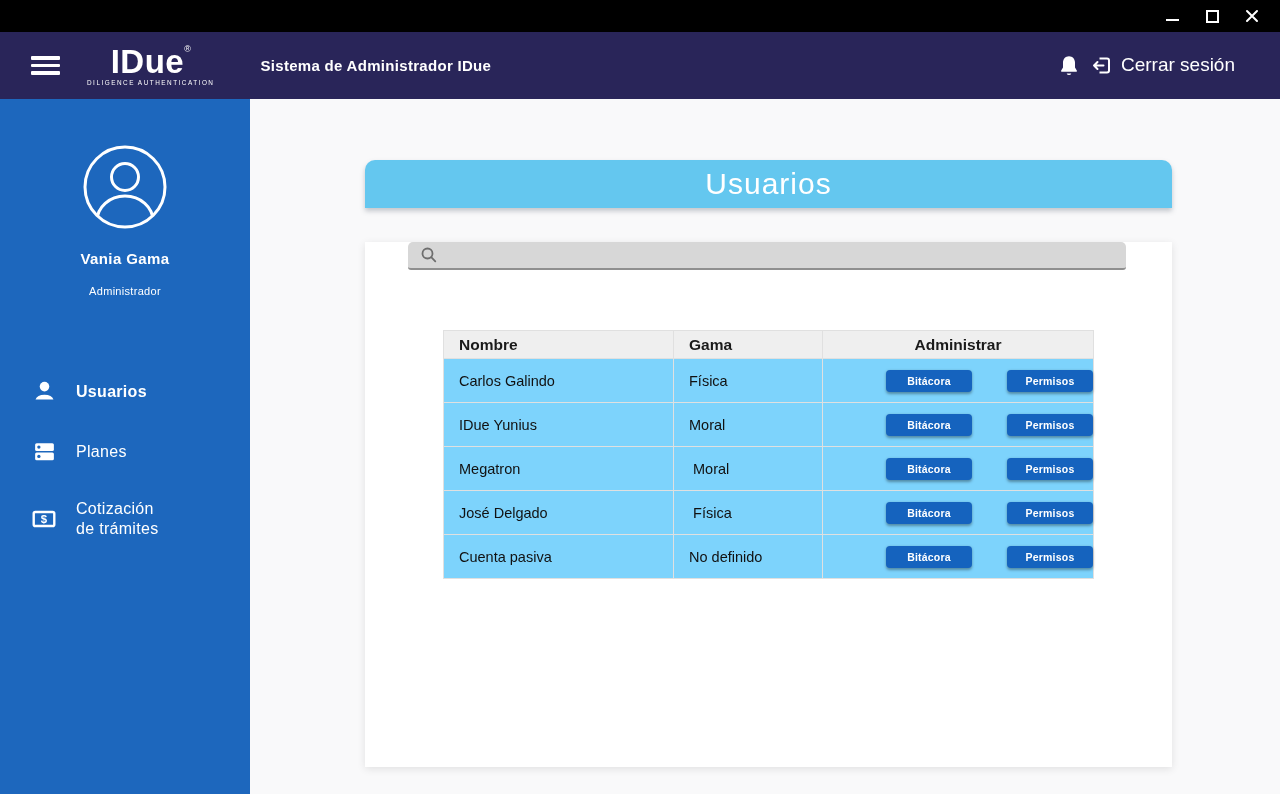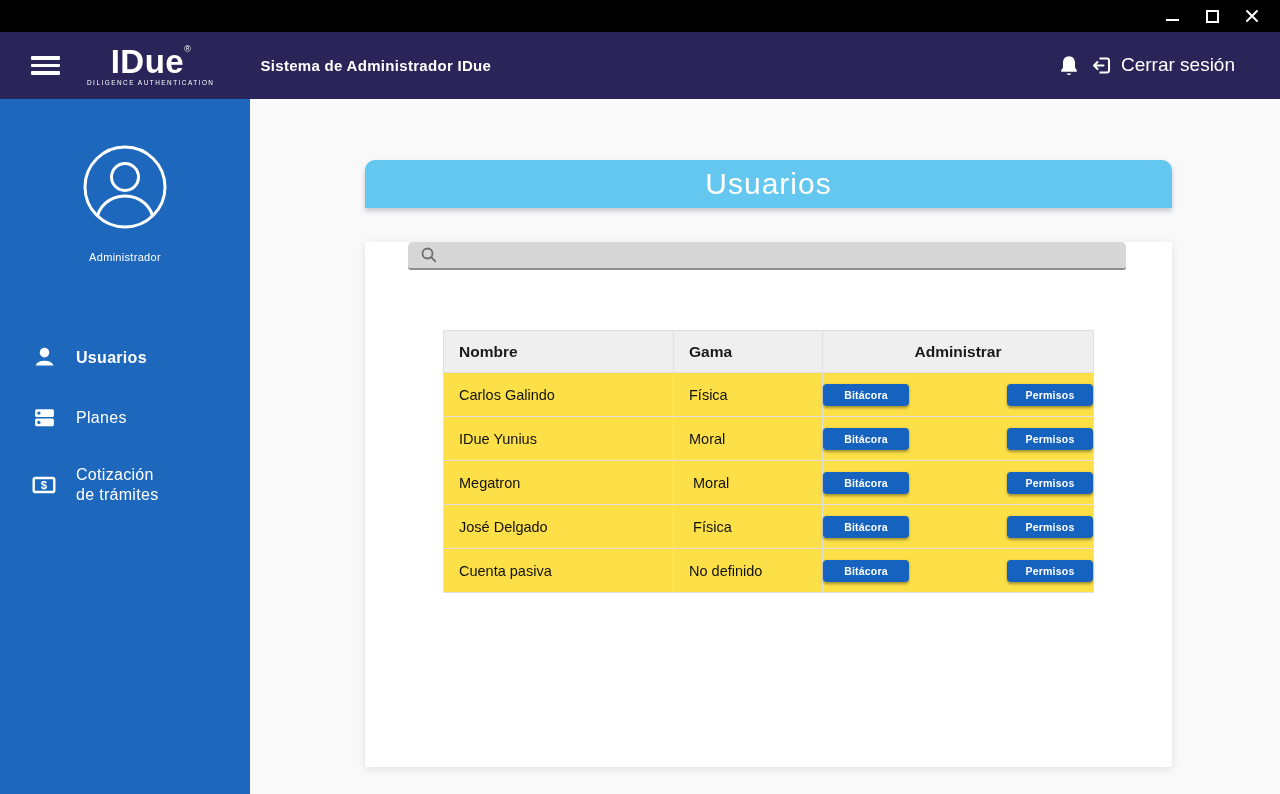--- a/index.html
+++ b/index.html
@@ -50,26 +50,26 @@
   .card { background:#fff; height:525px; box-shadow:0 2px 8px rgba(0,0,0,.10); position:relative; z-index:1; }
 
   
   .searchbar { width:718px; height:28px; margin:34px 0 0 43px; background:#D7D7D7; border-radius:5px 5px 3px 3px; border-bottom:2px solid #8F8F8F; display:flex; align-items:center; padding-left:12px; }
   .search-input { flex:1; height:100%; background:transparent; border:none; outline:none; font-size:14px; color:#333; padding:0 10px; font-family:"Liberation Sans", sans-serif; }
 
   
   table.users { border-collapse:collapse; width:650px; margin:60px 0 0 78px; table-layout:fixed; }
   .col-nombre { width:230px; } .col-tipo { width:149px; } .col-admin { width:271px; }
   table.users th, table.users td { border:1px solid #E0E0E0; }
-  table.users th { height:42px; background:#EFEFEF; font-size:15.5px; font-weight:700; text-align:left; padding-left:15px; color:#1a1a1a; }
+  table.users th { height:28px; background:#EFEFEF; font-size:15.5px; font-weight:700; text-align:left; padding-left:15px; color:#1a1a1a; }
   table.users th.center { text-align:center; padding-left:0; }
-  table.users td { height:44px; font-size:14.5px; color:#111; padding-left:15px; background:#fde047; }
+  table.users td { height:44px; font-size:14.5px; color:#111; padding-left:15px; background:#7dd3fc; }
   table.users td.actions-cell { padding:0; }
   .cell-text { white-space:pre-wrap; }
-  .actions { display:flex; justify-content:space-between; gap:45px; }
+  .actions { display:flex; justify-content:flex-end; gap:35px; }
   .btn { width:86px; height:22px; background:#1563BE; color:#fff; border:none; border-radius:4px; font-size:10.5px; font-weight:700; letter-spacing:.2px; box-shadow:0 1.5px 3px rgba(0,0,0,.35); cursor:pointer; font-family:"Liberation Sans", sans-serif; }
 </style>
 </head>
 <body>
 
 <div class="app">
 
   <div class="titlebar">
     <div class="winbtn">
         <div class="min-glyph"></div>
@@ -121,20 +121,21 @@
               <clipPath id="avclip">
                 <circle cx="42" cy="42" r="40"></circle>
               </clipPath>
             </defs>
           <circle cx="42" cy="42" r="40" fill="none" stroke="#fff" stroke-width="3"></circle>
           <g clip-path="url(#avclip)">
             <circle cx="42" cy="32" r="13.5" fill="none" stroke="#fff" stroke-width="3"></circle>
             <path d="M14 76 a28 25 0 0 1 56 0" fill="none" stroke="#fff" stroke-width="3"></path>
           </g>
         </svg>
+        <div class="profile-name">Vania Gama</div>
         <div class="profile-role">Administrador</div>
       </div>
 
       <div class="nav">
         <div class="nav-item active">
           <span class="nav-icon">
             <svg width="25" height="25" viewBox="0 0 24 24">
                 <circle cx="12" cy="7.3" r="4.6" fill="#fff"></circle>
                 <path d="M3.4 19.6 a8.8 5.8 0 0 1 17.2 0 Z" fill="#fff"></path>
               </svg>

